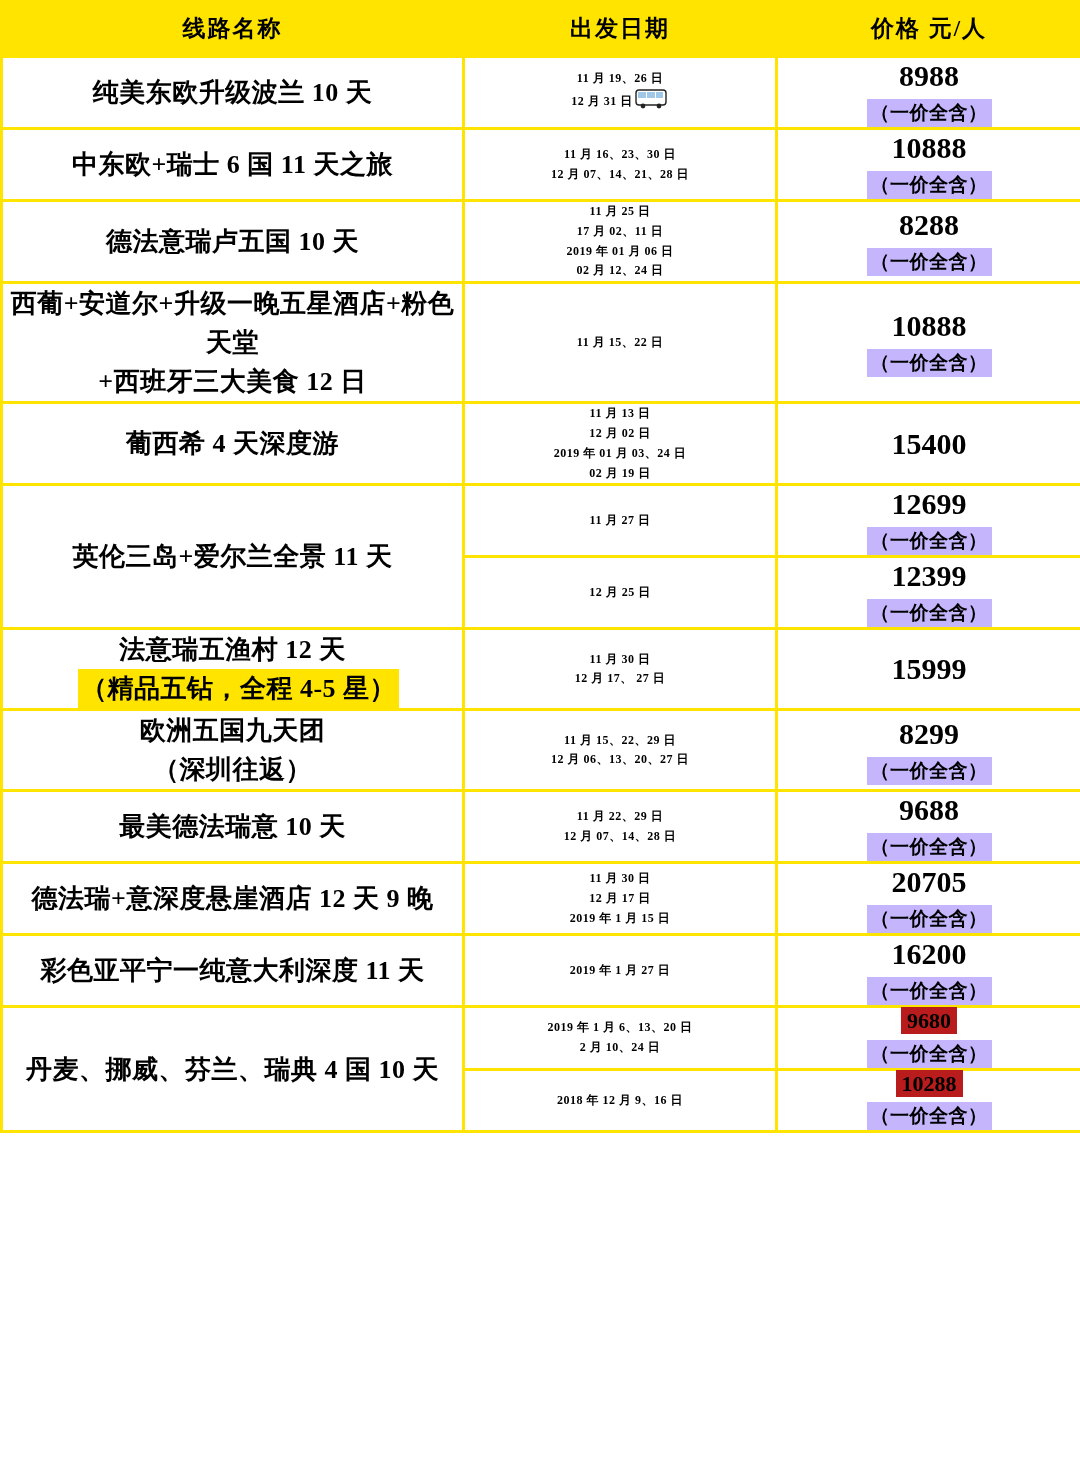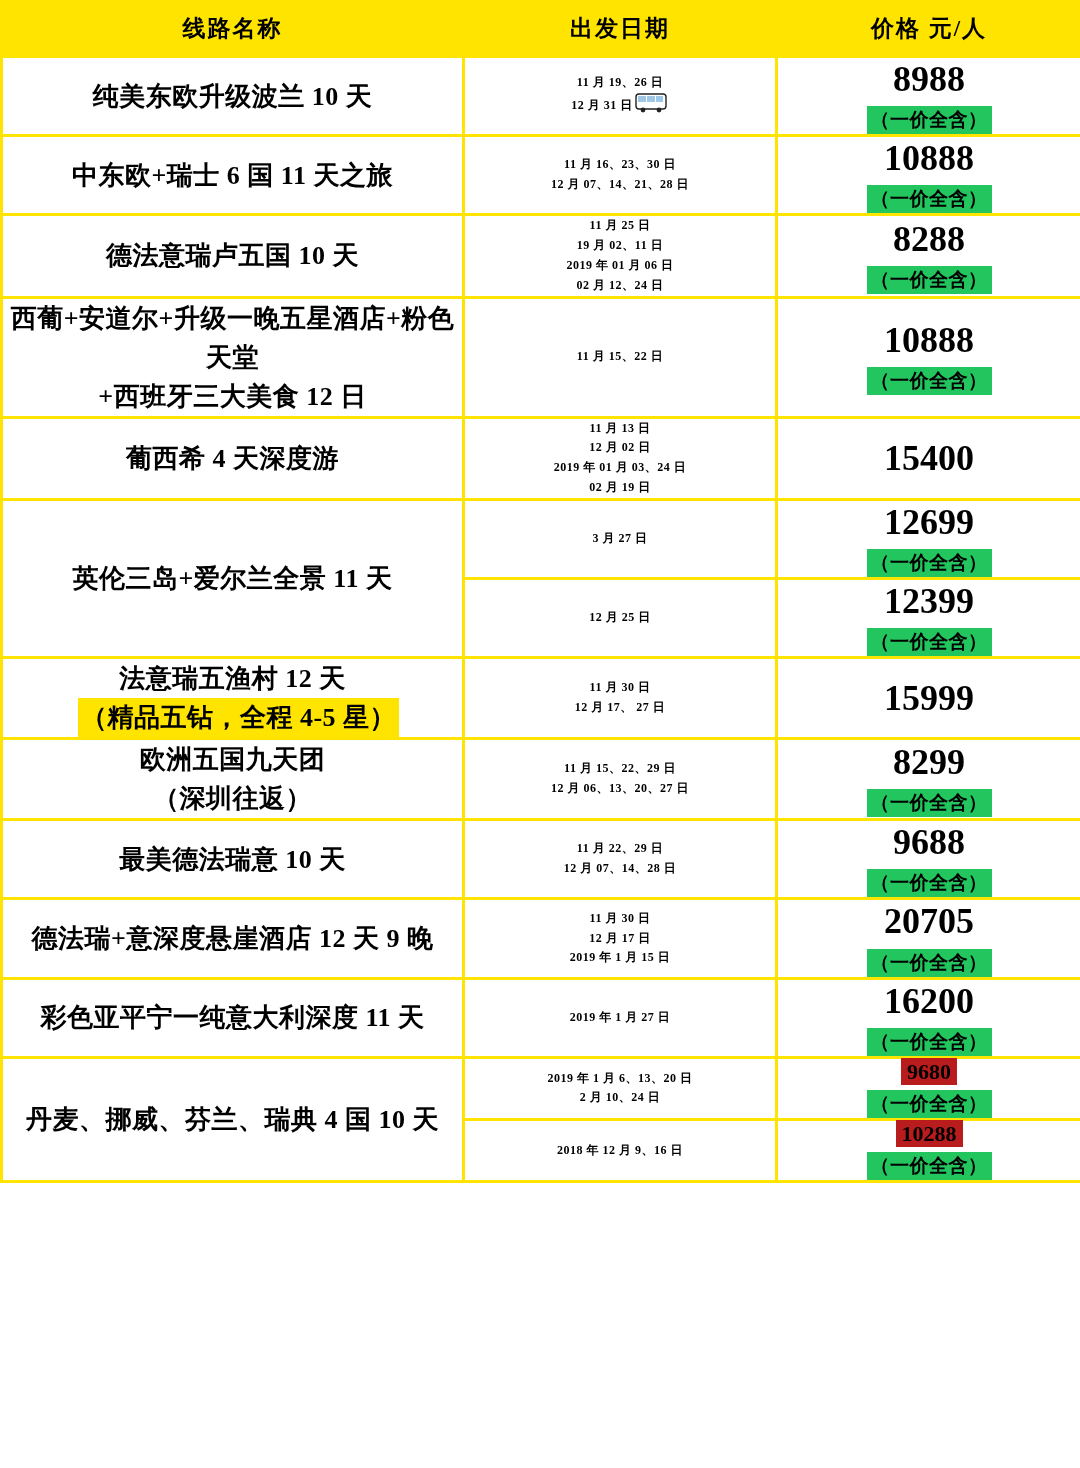--- a/index.html
+++ b/index.html
@@ -60,37 +60,37 @@
     font-size: 12px;
     font-weight: bold;
     line-height: 1.65;
     padding: 8px 6px;
     letter-spacing: 0.5px;
   }
   td.price-cell {
     padding: 6px 6px;
   }
   .price-num {
-    font-size: 36px;
+    font-size: 30px;
     font-weight: bold;
     line-height: 1.2;
     display: block;
   }
   .price-num.hl {
     font-size: 22px;
   }
   .price-num.hl span.mark {
     background: #b91c1c;
     padding: 1px 6px;
   }
   .price-note {
     display: inline-block;
     font-size: 19px;
     font-weight: bold;
-    background: #22c55e;
+    background: #c4b5fd;
     padding: 1px 4px;
     margin-top: 5px;
     letter-spacing: 0.5px;
   }
   .name-hl {
     display: inline-block;
     background: #ffe400;
     padding: 0 3px;
     margin-left: 12px;
   }
@@ -153,21 +153,21 @@
             <span class="line">12 月 07、14、21、28 日</span>
           </td>
           <td class="price-cell"><span class="price-num">10888</span><span class="price-note">（一价全含）</span></td>
         </tr>
         <tr>
           <td class="name-cell">
             <span class="line">德法意瑞卢五国 10 天</span>
           </td>
           <td class="date-cell">
             <span class="line">11 月 25 日</span>
-            <span class="line">19 月 02、11 日</span>
+            <span class="line">17 月 02、11 日</span>
             <span class="line">2019 年 01 月 06 日</span>
             <span class="line">02 月 12、24 日</span>
           </td>
           <td class="price-cell"><span class="price-num">8288</span><span class="price-note">（一价全含）</span></td>
         </tr>
         <tr>
           <td class="name-cell">
             <span class="line">西葡+安道尔+升级一晚五星酒店+粉色天堂</span>
             <span class="line">+西班牙三大美食  12 日</span>
           </td>
@@ -188,21 +188,21 @@
           </td>
           <td class="price-cell">
             <span class="price-num">15400</span>
           </td>
         </tr>
         <tr>
           <td class="name-cell" rowspan="2">
             <span class="line">英伦三岛+爱尔兰全景 11 天</span>
           </td>
           <td class="date-cell sub-top">
-            <span class="line">3 月 27 日</span>
+            <span class="line">11 月 27 日</span>
           </td>
           <td class="price-cell sub-top"><span class="price-num">12699</span><span class="price-note">（一价全含）</span></td>
         </tr>
         <tr>
           <td class="date-cell">
             <span class="line">12 月 25 日</span>
           </td>
           <td class="price-cell"><span class="price-num">12399</span><span class="price-note">（一价全含）</span></td>
         </tr>
         <tr>

